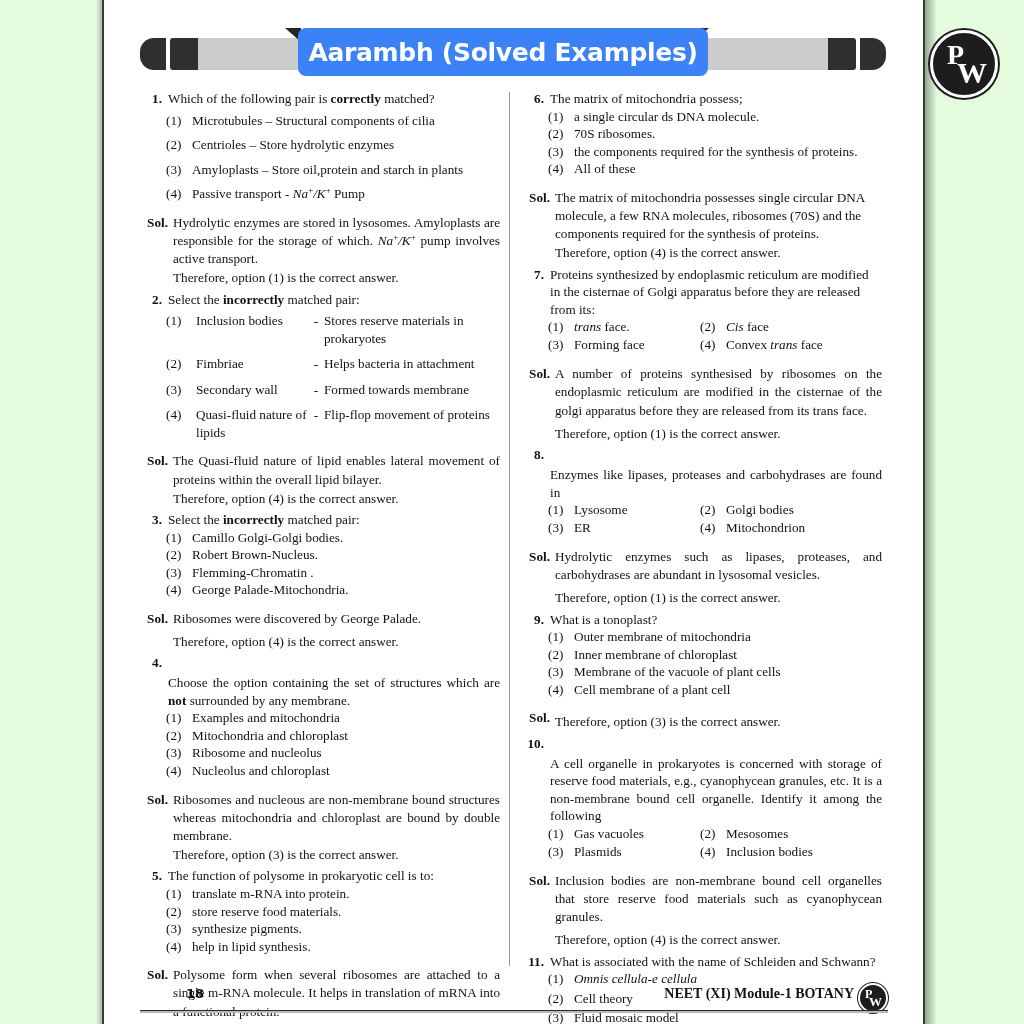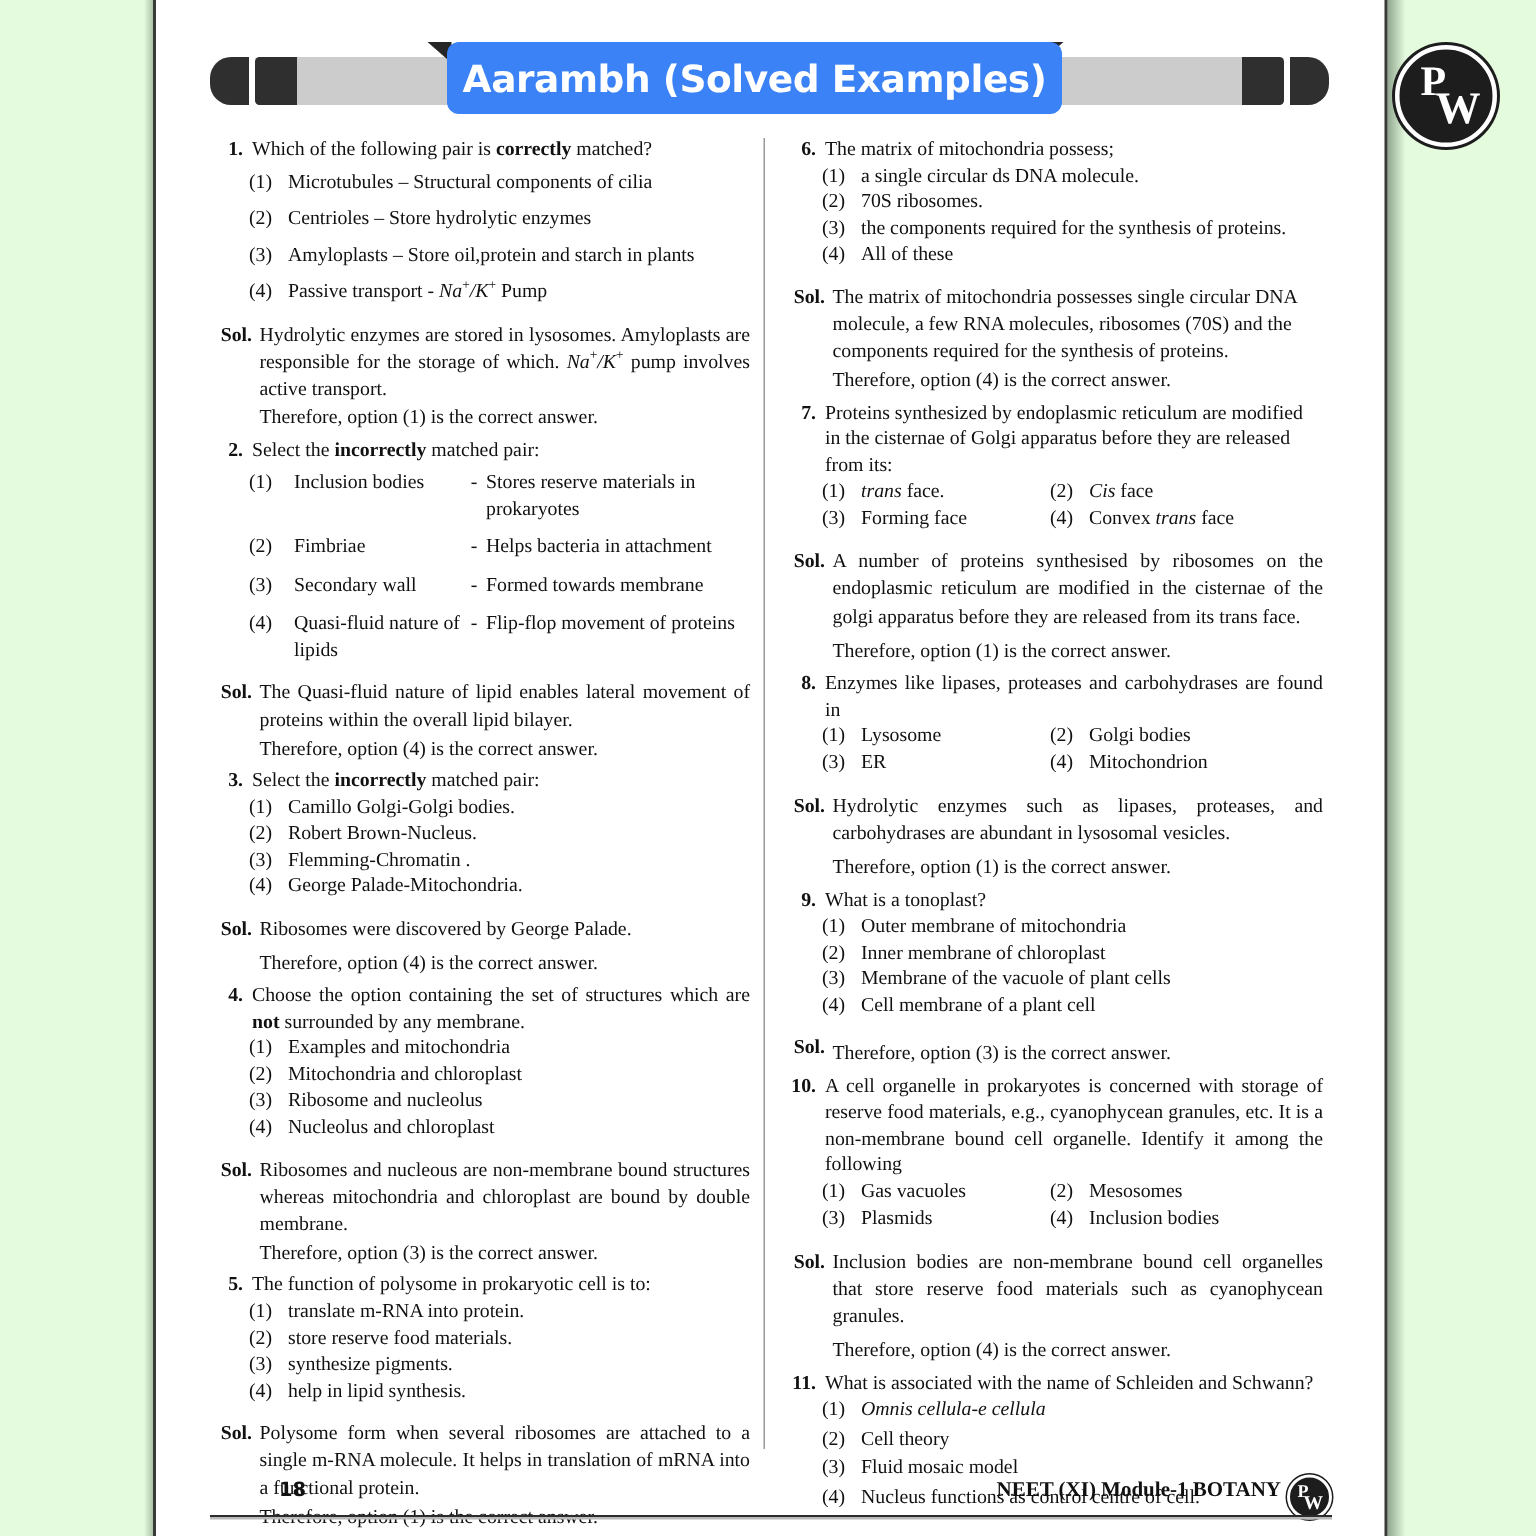--- a/index.html
+++ b/index.html
@@ -182,21 +182,21 @@
     color: #111;
   }
   .qnum {
     flex: 0 0 auto;
     width: 22px;
     text-align: right;
     font-weight: bold;
     padding-right: 6px;
   }
   .qtext { flex: 1 1 auto; text-align: left; }
-  .qtext.justify { text-align: justify; }
+  .qtext.justify { text-align: justify; margin-top: 20px; }
 
   .solrow {
     display: flex;
     align-items: flex-start;
     font-size: 13.2px;
     line-height: 1.38;
     color: #111;
     margin-top: 11px;
   }
   .sollabel {

